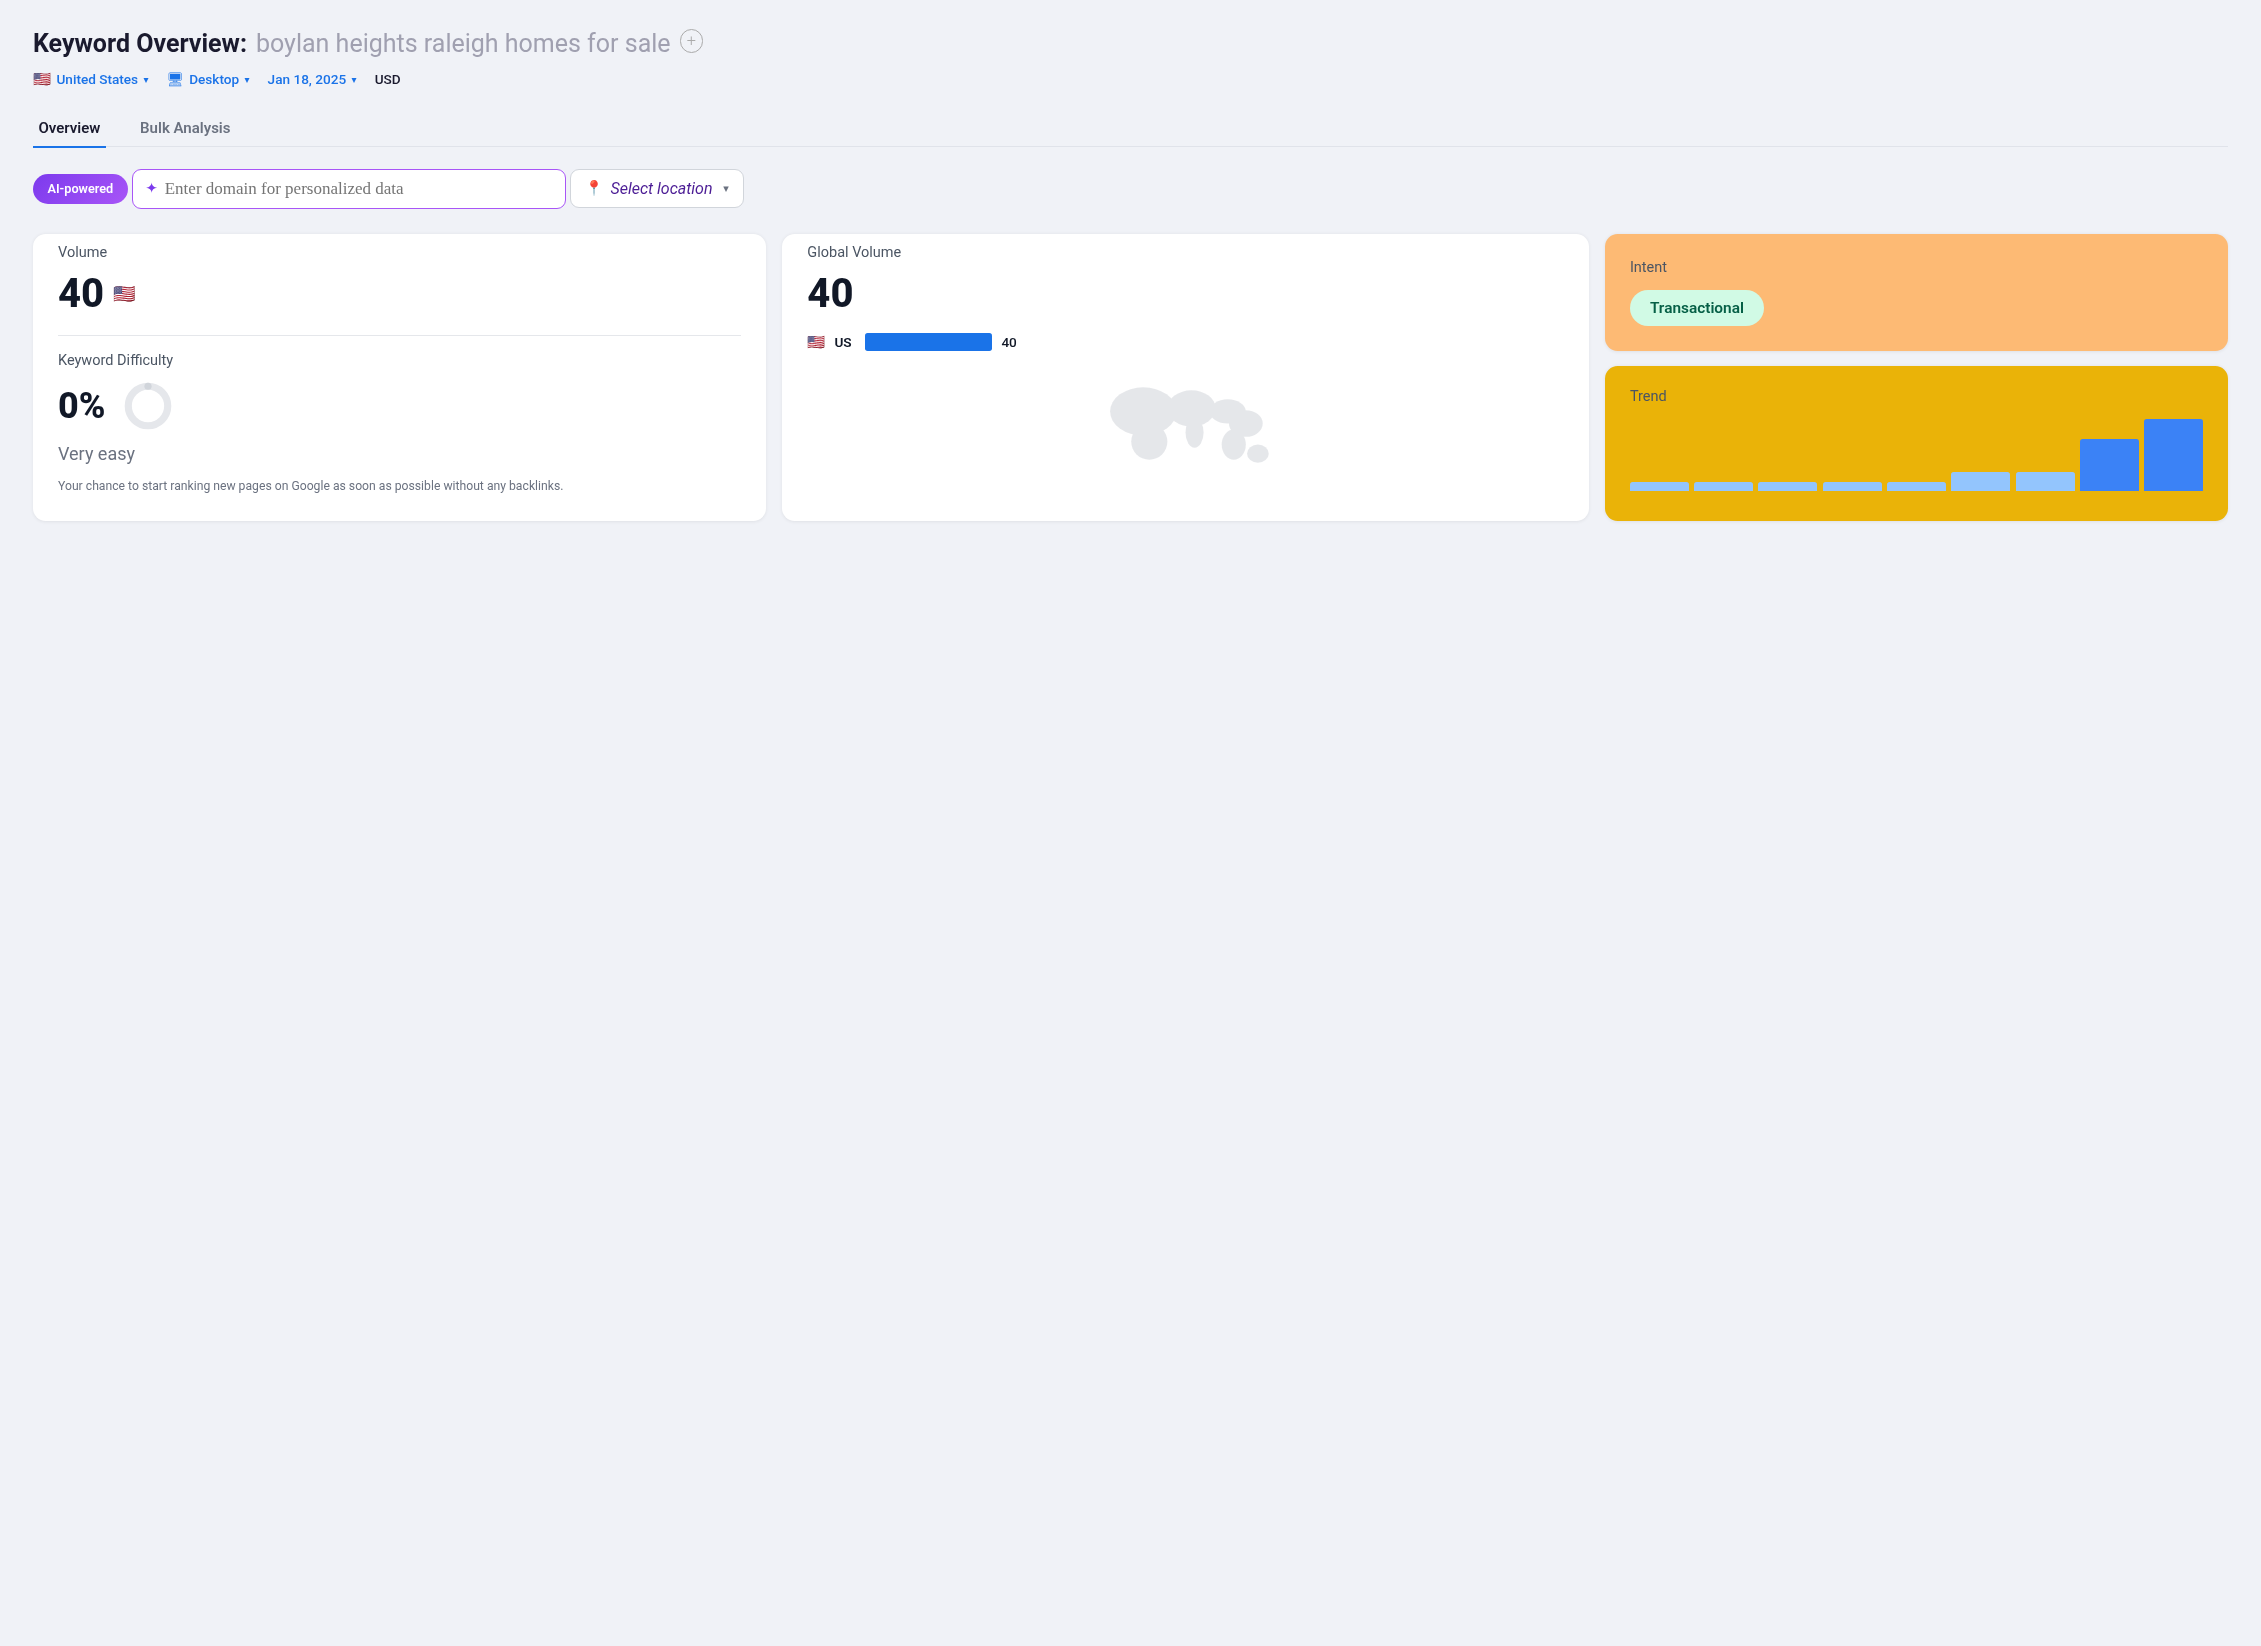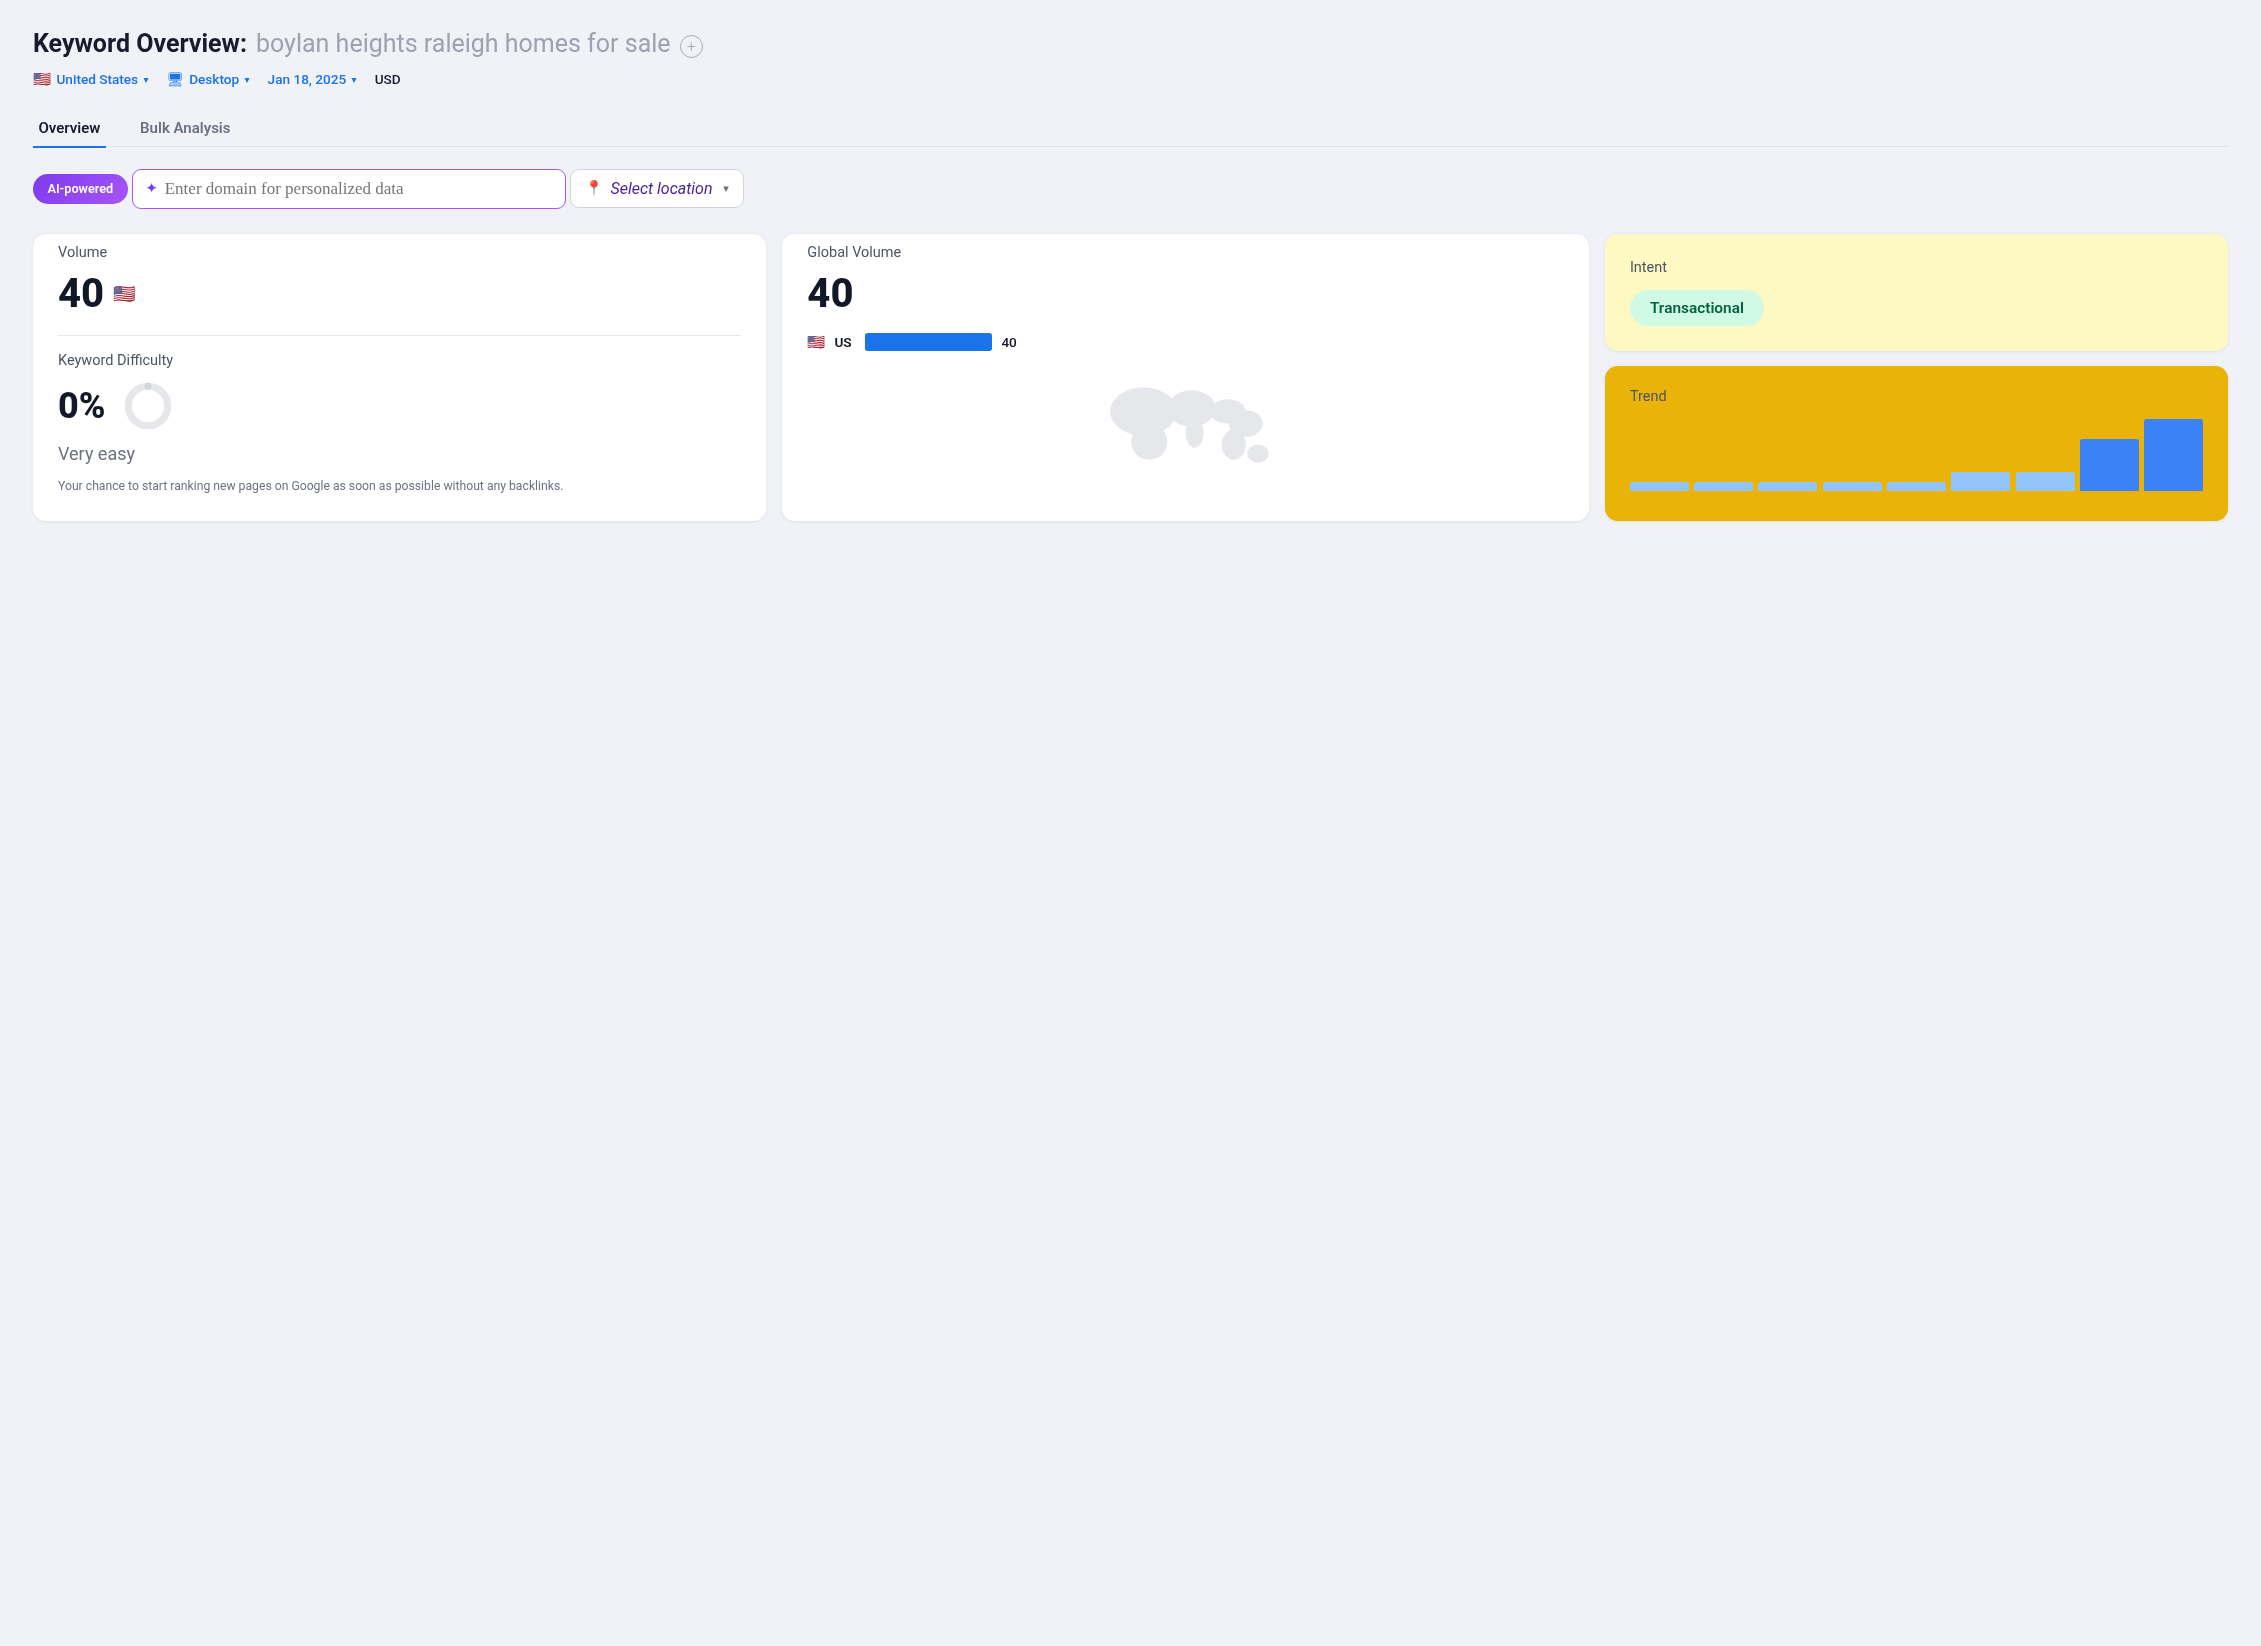--- a/index.html
+++ b/index.html
@@ -8,21 +8,21 @@
       background: #f0f2f7;
       padding: 29px 33px;
       min-height: 100vh;
     }
     .header-title {
       font-size: 25px;
       font-weight: 700;
       color: #1a1a2e;
       margin-bottom: 12.7px;
       display: flex;
-      align-items: flex-end;
+      align-items: flex-start;
       gap: 9px;
     }
     .header-title .keyword-text {
       color: #a0a0b0;
       font-weight: 400;
     }
     .header-title .add-icon {
       width: 23.5px;
       height: 23.5px;
       border: 1.8px solid #aaa;
@@ -296,21 +296,21 @@
       height: 72px;
     }
 
     
     .right-col {
       display: flex;
       flex-direction: column;
       gap: 0;
     }
     .intent-card {
-      background: #fef9c3;
+      background: #fdba74;
       border-radius: 12.7px;
       padding: 25px 25px 25px 25px;
       box-shadow: 0 0.9px 3.6px rgba(0,0,0,0.07);
       margin-bottom: 14.5px;
     }
     .trend-card-wrap {
       background: #eab308;
       border-radius: 12.7px;
       padding: 22px 25px 16.3px 25px;
       box-shadow: 0 0.9px 3.6px rgba(0,0,0,0.07);

